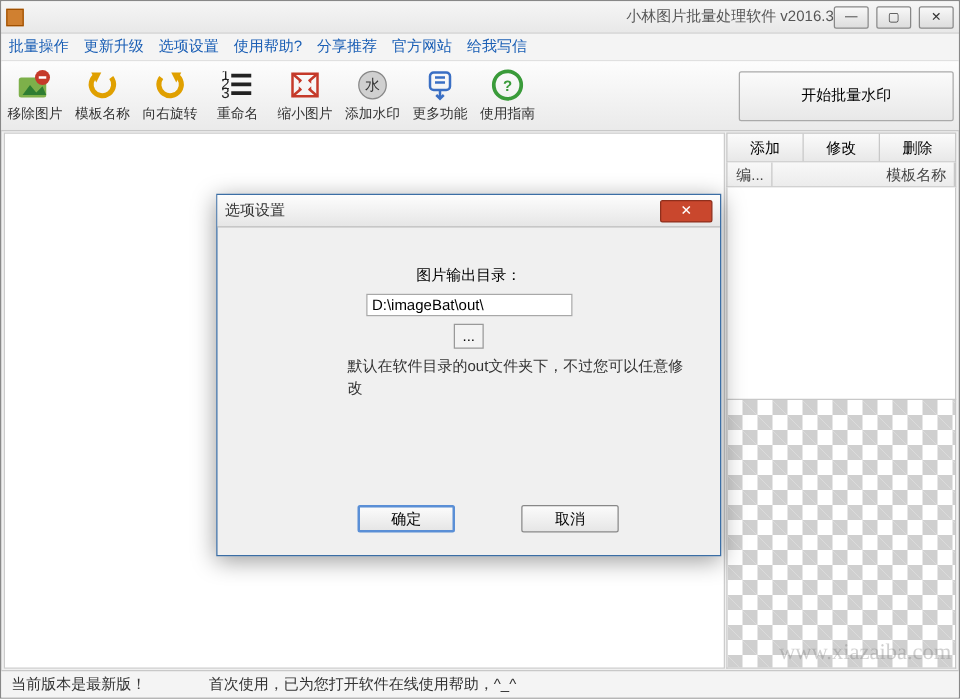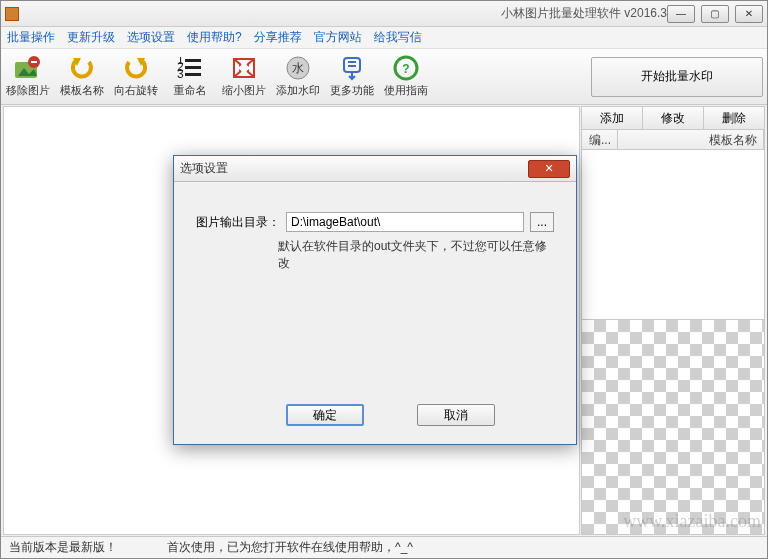--- a/index.html
+++ b/index.html
@@ -39,21 +39,21 @@
     background-position:0 0,12px 12px;
   }
   
   .statusbar { position:absolute; bottom:0; left:0; right:0; height:22px; background:#f4f4f4; border-top:1px solid #c8c8c8; display:flex; align-items:center; padding:0 8px; gap:50px; color:#333;}
   
   .dialog { position:absolute; left:172px; top:154px; width:404px; height:290px; background:#f0f0f0; border:1px solid #3b6ea5; box-shadow:0 4px 18px rgba(0,0,0,0.4);}
   .dialog .dlg-title { height:26px; background:linear-gradient(#fdfdfd,#e6e6e6); display:flex; align-items:center; padding:0 6px; border-bottom:1px solid #bbb;}
   .dlg-title .t { flex:1; color:#333; }
   .dlg-close { width:42px; height:18px; background:#c9472d; border:1px solid #8f2f1c; color:#fff; display:flex; align-items:center; justify-content:center; border-radius:2px; font-size:11px;}
   .dlg-body { padding:30px 22px 0 22px; }
-  .row1 { display:flex; align-items:center; gap:6px; }
+  .row1 { display:flex; align-items:center; gap:6px;flex-direction:column; }
   .row1 input { flex:1; height:20px; border:1px solid #a8a8a8; padding:1px 4px; background:#fff;}
   .browse { width:24px; height:20px; border:1px solid #999; background:#f3f3f3; display:flex; align-items:center; justify-content:center;}
   .note { margin-top:6px; margin-left:82px; color:#333; }
   .dlg-btns { position:absolute; bottom:18px; left:0; right:0; display:flex; justify-content:center; gap:22px;}
   .dbtn { width:78px; height:22px; border:1px solid #888; background:linear-gradient(#fbfbfb,#e6e6e6); display:flex; align-items:center; justify-content:center; border-radius:2px;margin-left:31px;}
   .dbtn.primary { border:2px solid #5a8fd6; }
   .watermark { position:absolute; right:6px; bottom:26px; color:rgba(120,120,120,0.35); font-size:18px; pointer-events:none;font-family:Liberation Serif, serif;}
 </style>
 </head>
 <body>

